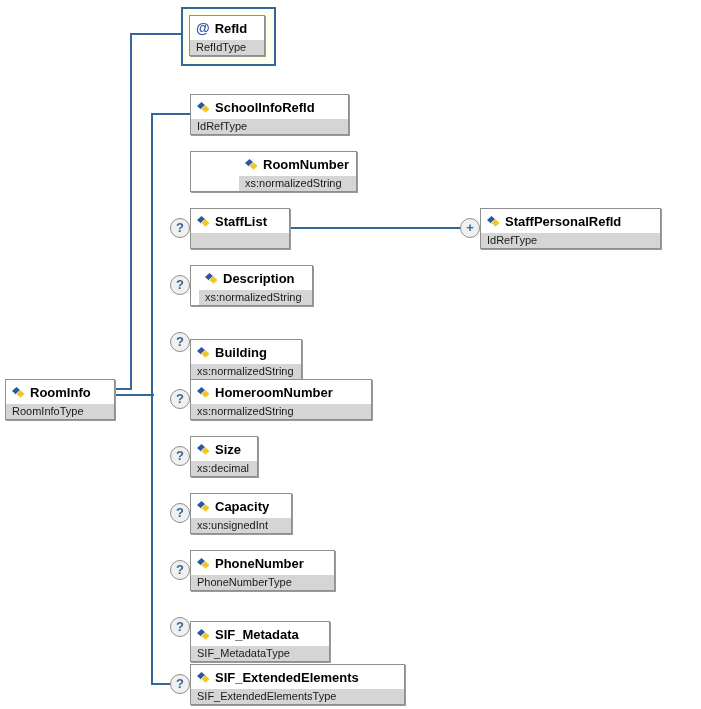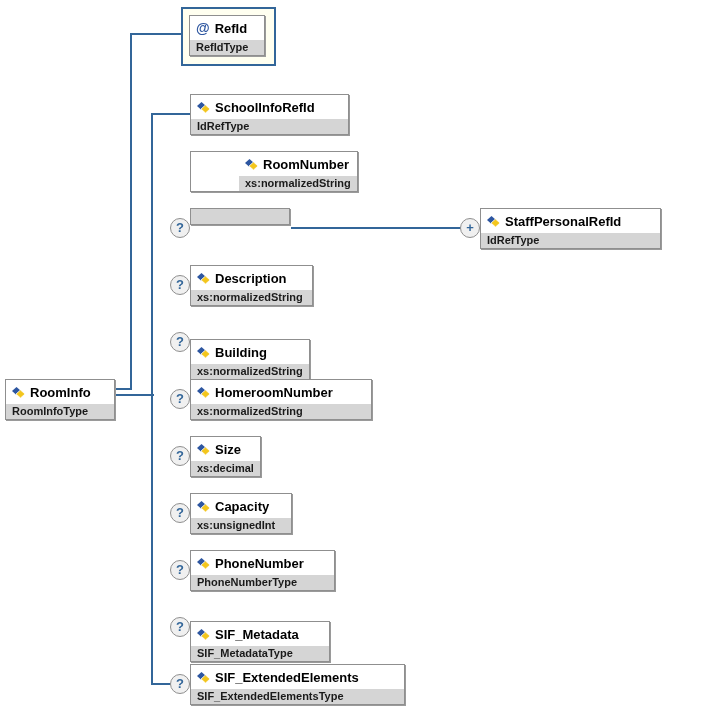--- a/index.html
+++ b/index.html
@@ -15,21 +15,21 @@
     border:1px solid #8f8f8f;background:#fff;
     box-shadow:1px 1px 0 #9a9a9a;
   }
   .name-row{
     height:24px;display:flex;align-items:center;gap:5px;
     padding:0 7px 0 6px;background:#ffffff;white-space:nowrap;
     font-size:13px;font-weight:bold;color:#000;
   }
   .type-row{
     height:15px;line-height:15px;padding:0 6px;background:#d5d5d5;
-    font-size:11px;color:#1a1a1a;white-space:nowrap;font-weight:bold;
+    font-size:11px;color:#1a1a1a;white-space:nowrap;
   }
   .el-icon{flex:0 0 auto;display:block;}
   .at-glyph{color:#2d56a0;font-weight:bold;font-size:14px;line-height:1;}
   
   .attr-frame{
     position:absolute;left:181px;top:7px;width:95px;height:59px;
     box-sizing:border-box;border:2px solid #336699;background:#fffff0;z-index:2;
   }
   .attr-frame .node{position:absolute;left:6px;top:6px;min-width:76px;}
   
@@ -91,25 +91,32 @@
           <path d="M4.5 0 L9 4 L4.5 8 L0 4 Z" fill="#2d56a0"></path>
           <path d="M8.5 3 L13 7 L8.5 11 L4 7 Z" fill="#f3c61d" stroke="#ffffff" stroke-width="0.8"></path>
         </svg>
       <span>RoomNumber</span>
     </div>
     <div class="type-row">xs:normalizedString</div>
   </div>
 
   <div class="marker" style="left:170px;top:218px;">?</div>
   <div class="node" style="left:190px;top:208px;min-width:100px;">
+    <div class="name-row">
+      <svg class="el-icon" width="13" height="11" viewBox="0 0 13 11">
+          <path d="M4.5 0 L9 4 L4.5 8 L0 4 Z" fill="#2d56a0"></path>
+          <path d="M8.5 3 L13 7 L8.5 11 L4 7 Z" fill="#f3c61d" stroke="#ffffff" stroke-width="0.8"></path>
+        </svg>
+      <span>StaffList</span>
+    </div>
     <div class="type-row"></div>
   </div>
 
   <div class="marker" style="left:170px;top:275px;">?</div>
-  <div class="node" style="left:190px;top:265px;min-width:123px;">
+  <div class="node" style="left:190px;top:265px;min-width:123px;padding-left:8px;">
     <div class="name-row">
       <svg class="el-icon" width="13" height="11" viewBox="0 0 13 11">
           <path d="M4.5 0 L9 4 L4.5 8 L0 4 Z" fill="#2d56a0"></path>
           <path d="M8.5 3 L13 7 L8.5 11 L4 7 Z" fill="#f3c61d" stroke="#ffffff" stroke-width="0.8"></path>
         </svg>
       <span>Description</span>
     </div>
     <div class="type-row">xs:normalizedString</div>
   </div>
 

